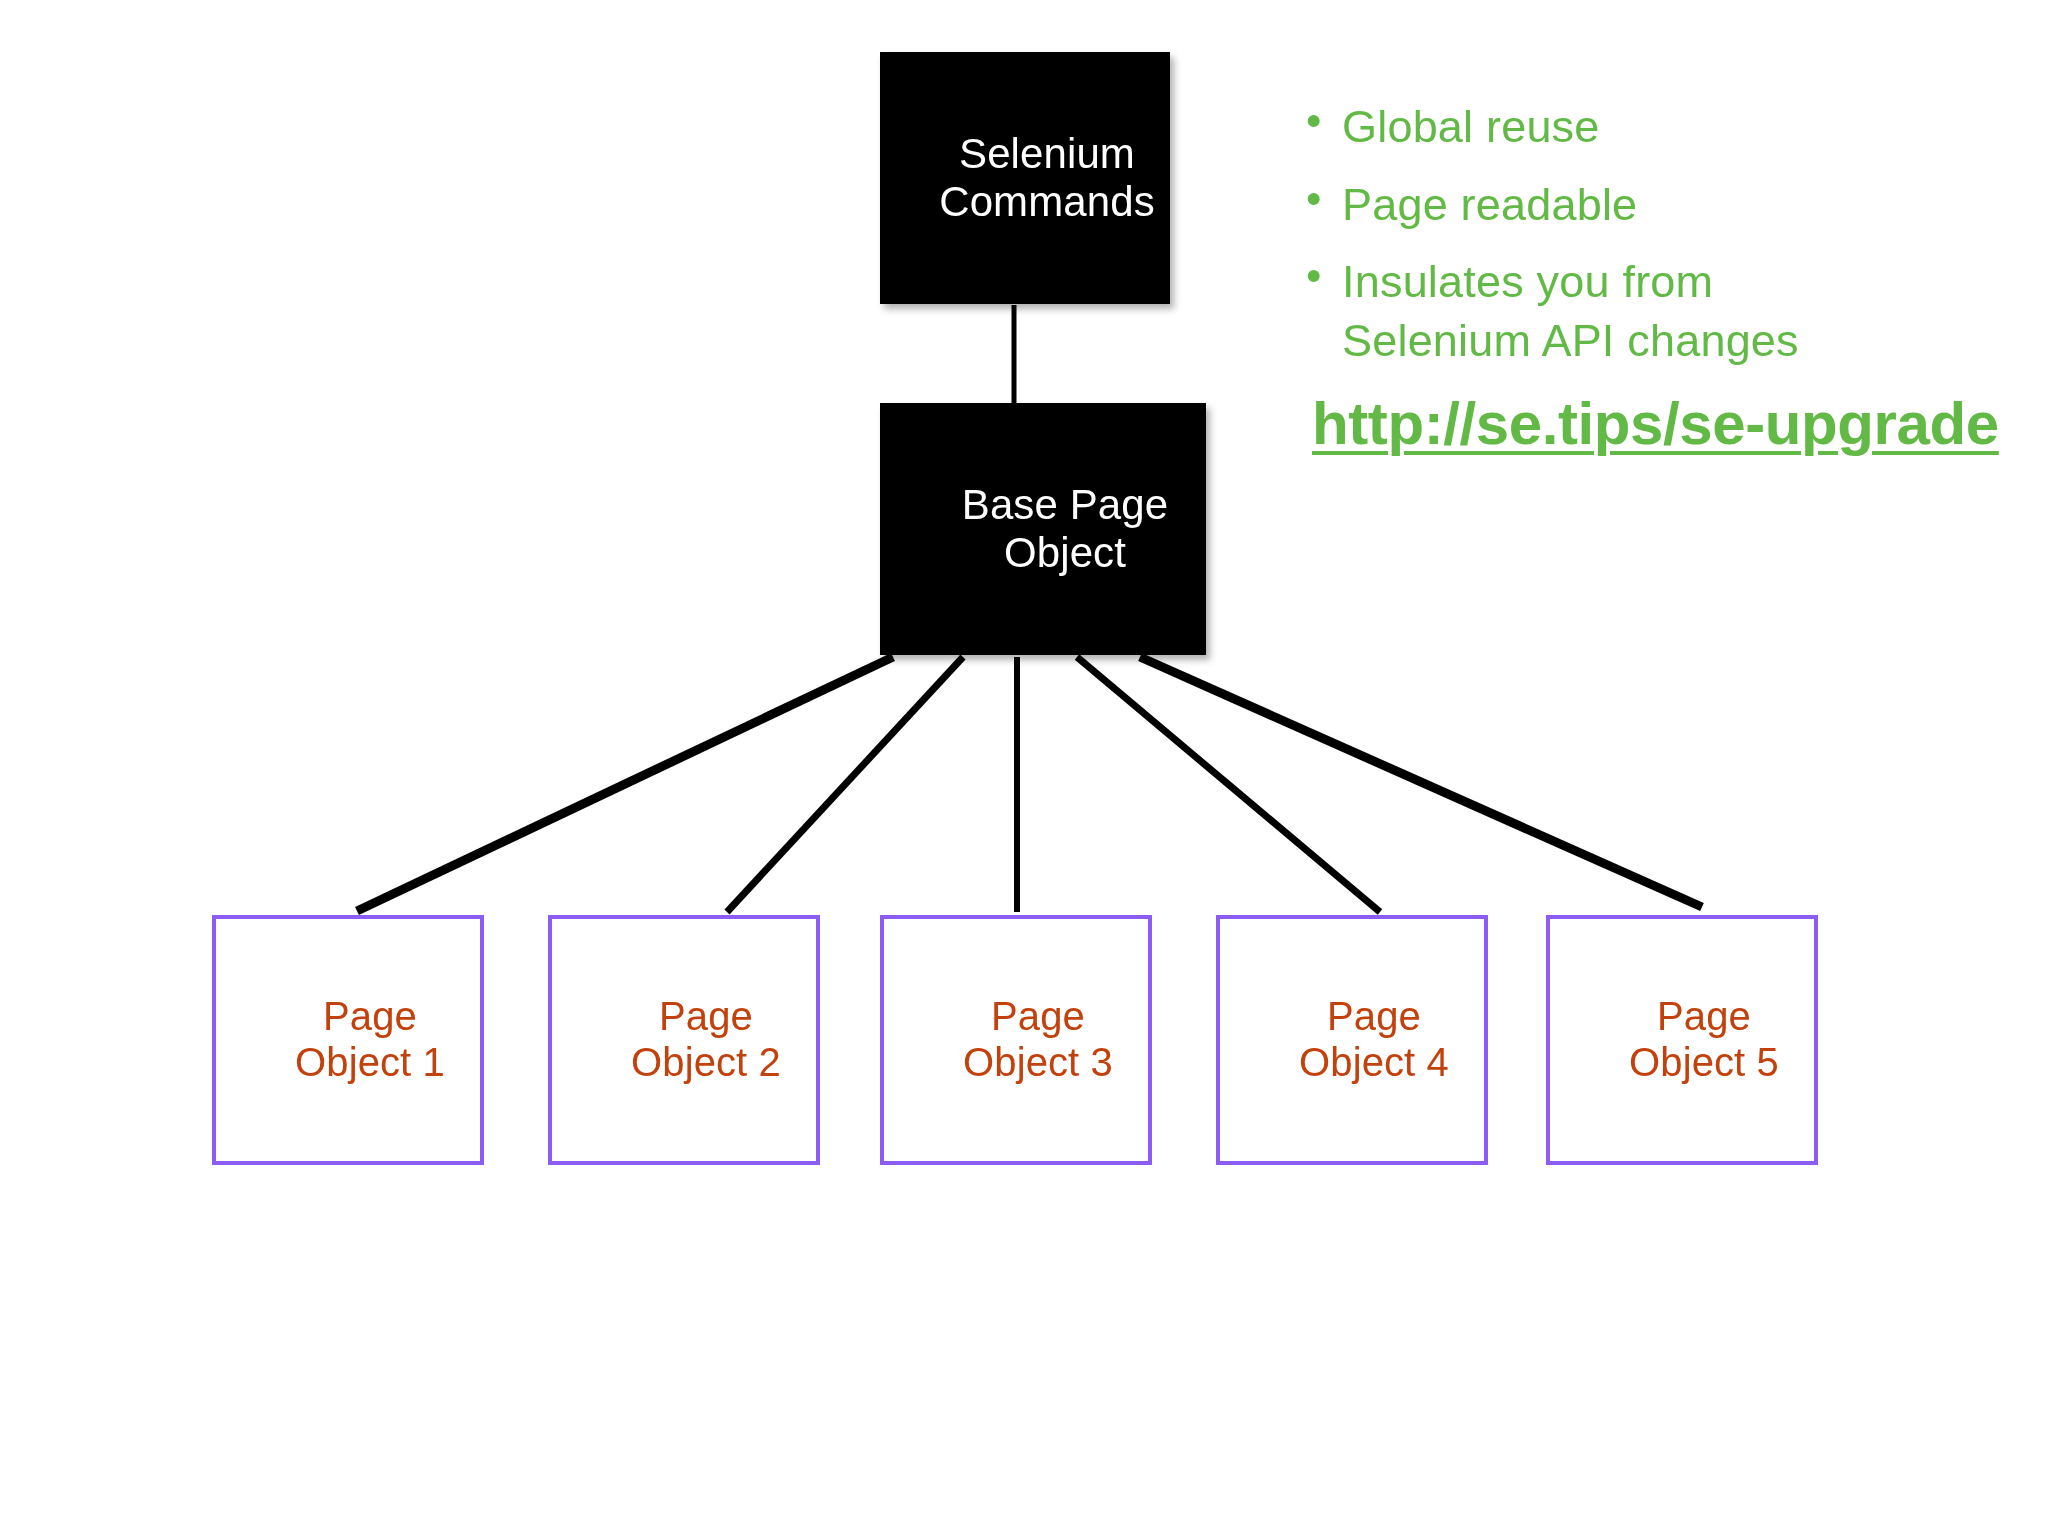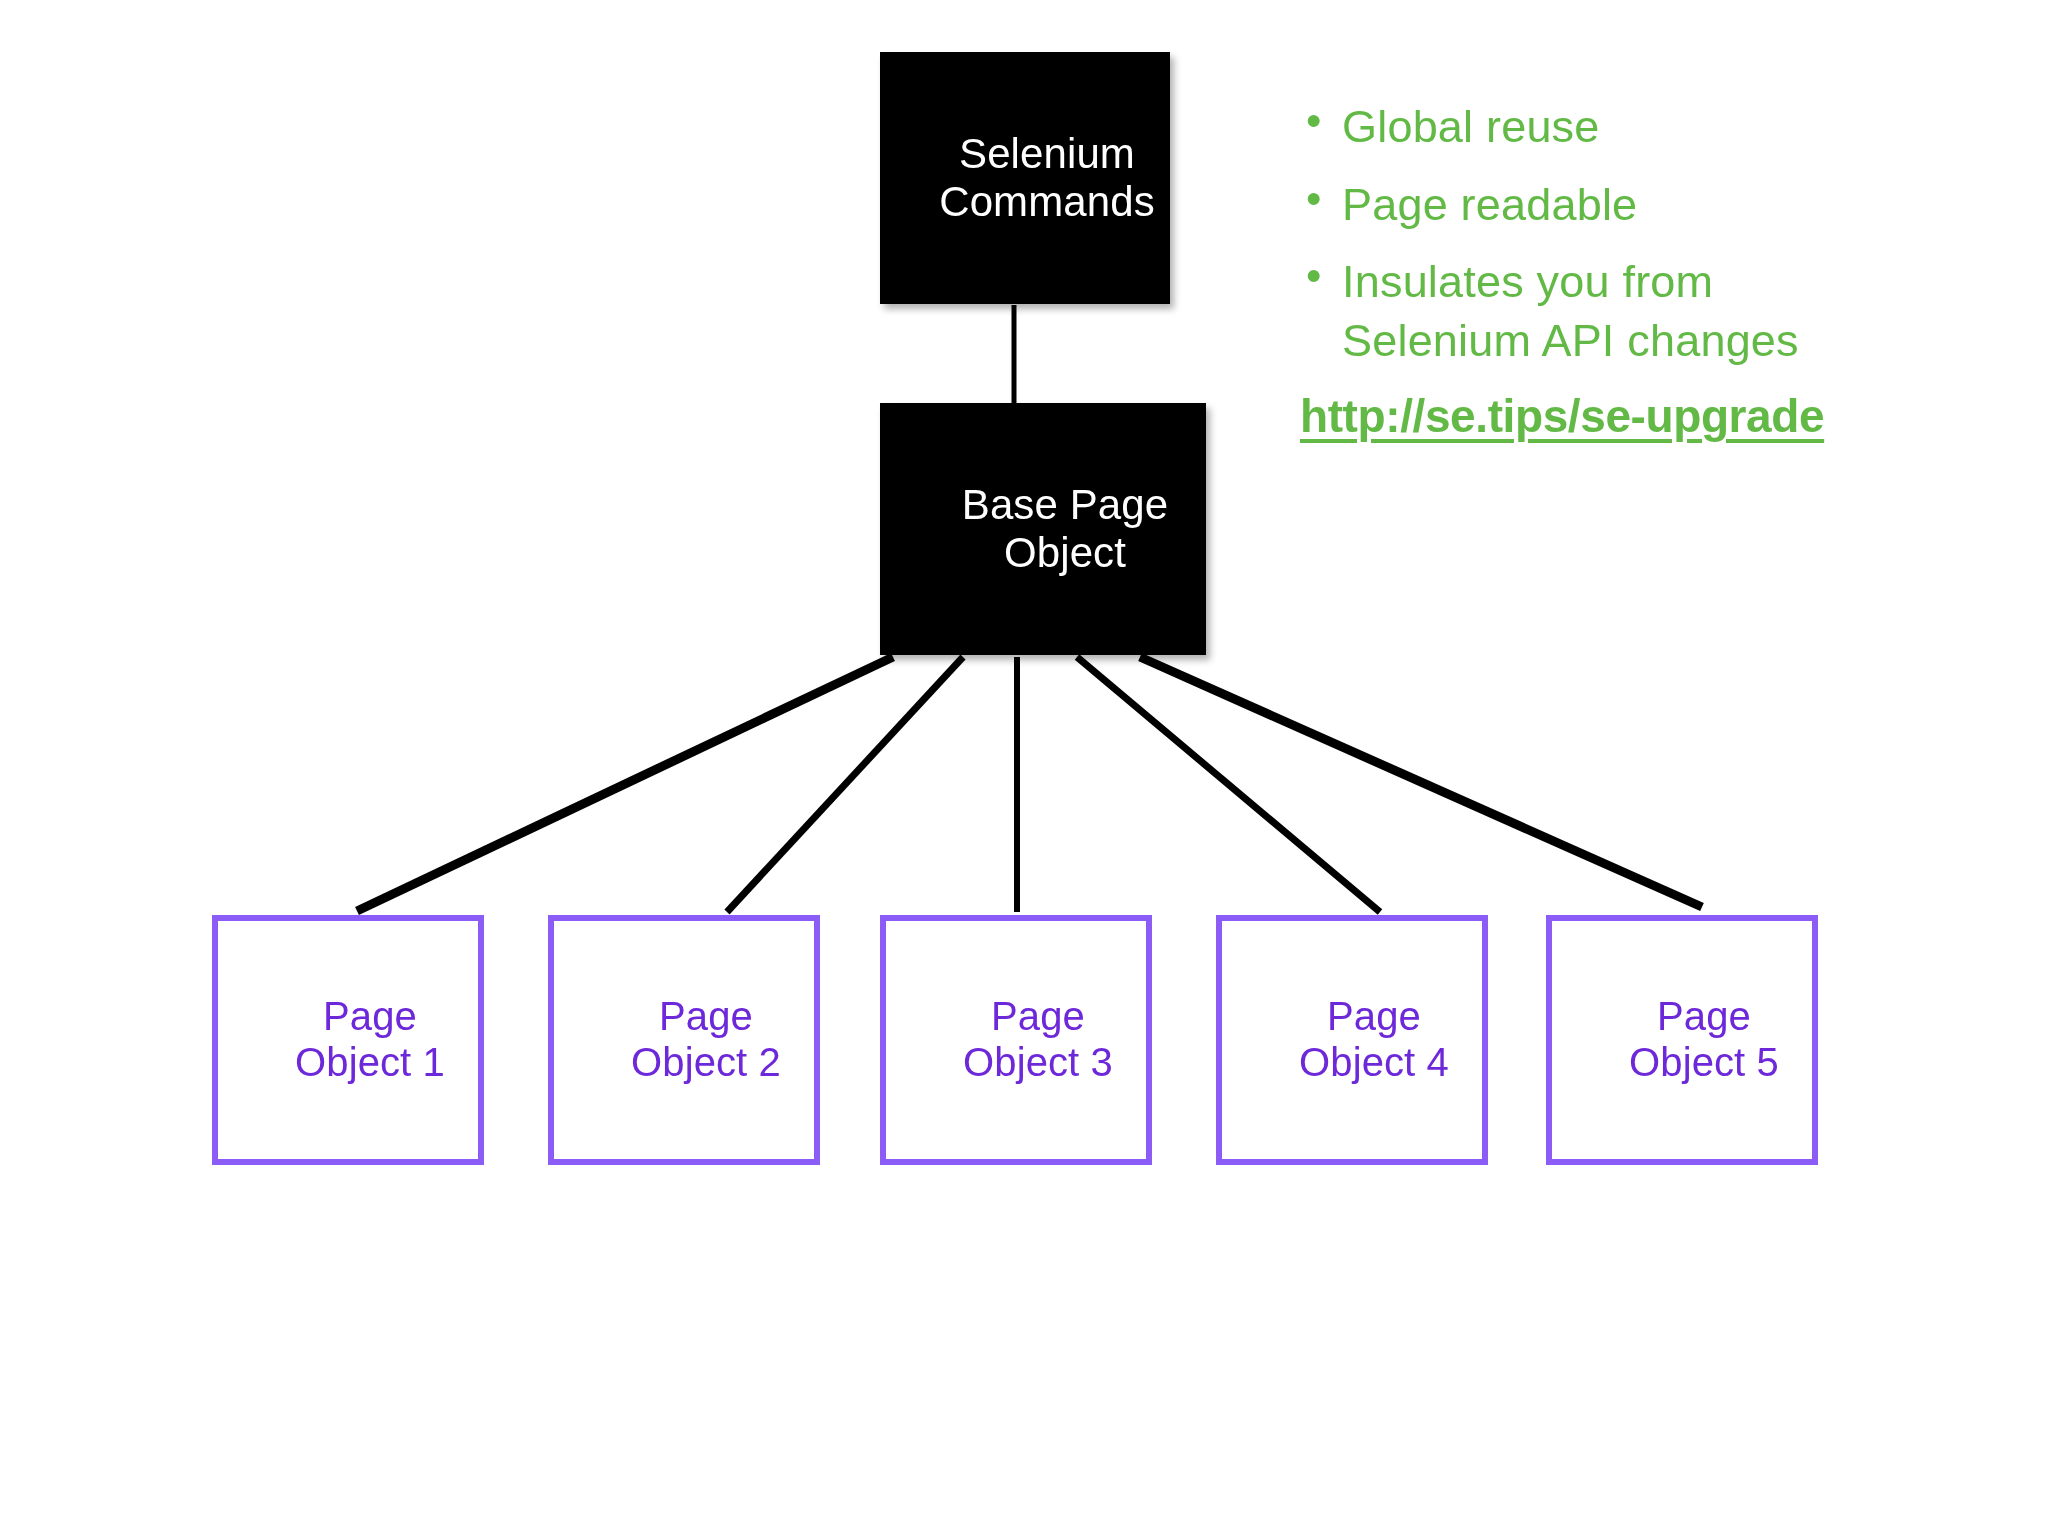--- a/index.html
+++ b/index.html
@@ -44,22 +44,22 @@
   }
 
   .node-dark {
     background: #000000;
     color: #ffffff;
     box-shadow: 4px 5px 7px rgba(0,0,0,0.30);
   }
 
   .node-light {
     background: #ffffff;
-    color: #6d28d9;
-    border: 6px solid #8b5cf6;
+    color: #c2410c;
+    border: 4px solid #8b5cf6;
   }
 
   .node-label {
     line-height: 1.14;
     font-weight: 400;
     letter-spacing: 0.1px;
     white-space: pre-line;
   }
 
   #node-selenium-commands {
@@ -126,23 +126,23 @@
     flex: 1 1 auto;
     font-size: 45px;
     line-height: 1.30;
     color: #62b946;
     white-space: pre-line;
     letter-spacing: 0.2px;
   }
 
   #benefits-link {
     display: block;
-    margin-left: 0px;
+    margin-left: 12px;
     margin-top: 2px;
-    font-size: 46px;
+    font-size: 60px;
     font-weight: bold;
     color: #62b946;
     text-decoration: underline;
     text-decoration-thickness: 4px;
     text-underline-offset: 7px;
     letter-spacing: -0.4px;
     cursor: pointer;
   }
 </style>
 </head>

